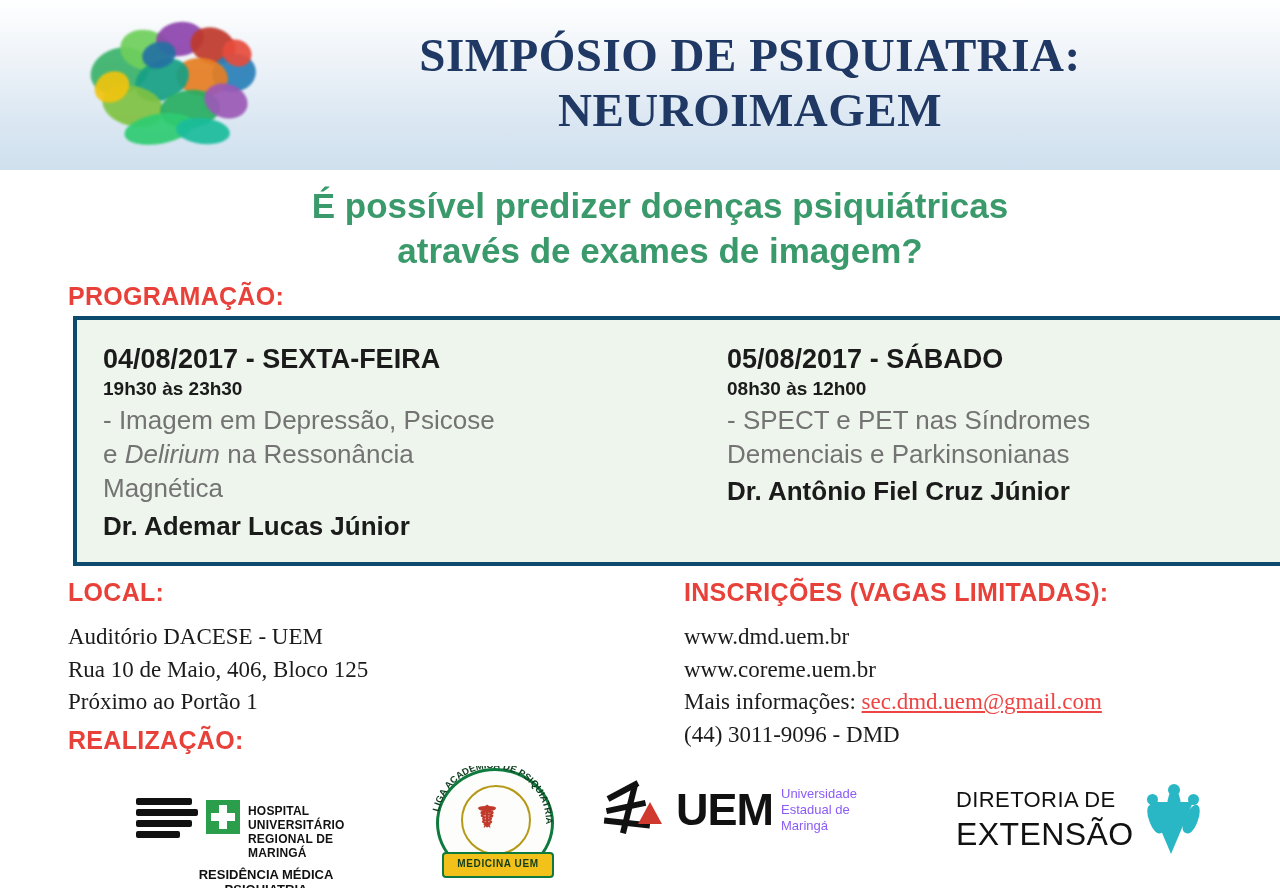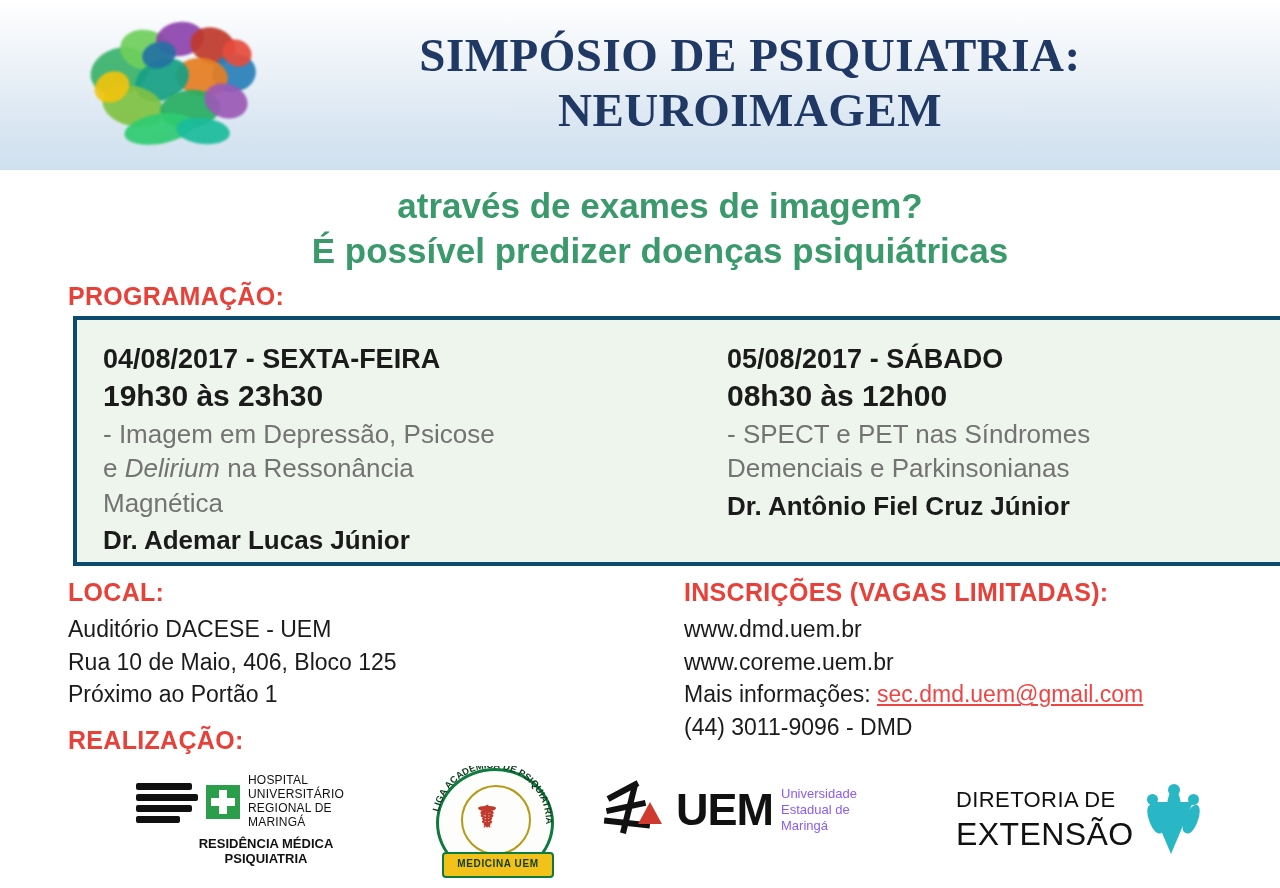--- a/index.html
+++ b/index.html
@@ -112,21 +112,21 @@
     padding: 22px 16px 0 26px;
     box-sizing: border-box;
   }
   .program-col .date {
     font-size: 27px;
     font-weight: bold;
     color: #1b1b1b;
     line-height: 1.28;
   }
   .program-col .time {
-    font-size: 30px;
+    font-size: 19px;
     font-weight: bold;
     color: #1b1b1b;
     line-height: 1.28;
   }
   .program-col .desc {
     font-size: 26px;
     color: #737373;
     line-height: 1.32;
     margin-top: 2px;
   }
@@ -150,21 +150,21 @@
     position: absolute;
     left: 684px;
     top: 578px;
     width: 560px;
   }
   .info-line {
     font-size: 23px;
     color: #1b1b1b;
     line-height: 1.42;
   }
-  .info-list { margin-top: 6px; }
+  .info-list { margin-top: 14px; font-family: Liberation Serif, serif; }
   .mail-link {
     color: #ef4444;
     text-decoration: underline;
   }
 
   
   .realizacao-label {
     position: absolute;
     left: 68px;
     top: 726px;
@@ -193,21 +193,21 @@
   .hu-mark i:nth-child(4){ top: 37px; width: 44px; height: 7px;}
   .hu-cross {
     width: 34px; height: 34px; background: #2a9e4a; position: relative; margin-right: 8px;
   }
   .hu-cross::before, .hu-cross::after {
     content: ""; position: absolute; background: #fff;
   }
   .hu-cross::before { left: 13px; top: 5px; width: 8px; height: 24px; }
   .hu-cross::after  { left: 5px; top: 13px; width: 24px; height: 8px; }
   .hu-text {
-    font-size: 12px; font-weight: normal; line-height: 1.16; color: #111; letter-spacing: 0.2px;
+    font-size: 12px; font-weight: bold; line-height: 1.16; color: #111; letter-spacing: 0.2px; margin-top: 31px;
   }
   .hu-sub {
     margin-top: 6px; text-align: center; font-size: 13px; font-weight: bold; color: #111; line-height: 1.2;
   }
 
   
   .logo-lapsiq { position: absolute; left: 368px; top: 0px; width: 160px; height: 114px; }
   .seal-outer {
     position: absolute; left: 12px; top: 2px; width: 112px; height: 104px;
     border: 3px solid #0f7a3d; border-radius: 50%;
@@ -290,22 +290,22 @@
       <span class="b14"></span>
       <span class="b15"></span>
   </div>
   <div class="header-title">
     <span class="line1">SIMPÓSIO DE PSIQUIATRIA:</span>
     <span class="line2">NEUROIMAGEM</span>
   </div>
 </div>
 
 <div class="subtitle">
+  <span>É possível predizer doenças psiquiátricas</span>
   <span>através de exames de imagem?</span>
-  <span>É possível predizer doenças psiquiátricas</span>
 </div>
 
 <div class="label-red programacao-label">PROGRAMAÇÃO:</div>
 
 <div class="program-box">
 
   <div class="program-col">
     <div class="date">04/08/2017 - SEXTA-FEIRA</div>
     <div class="time">19h30 às 23h30</div>
     <div class="desc">

